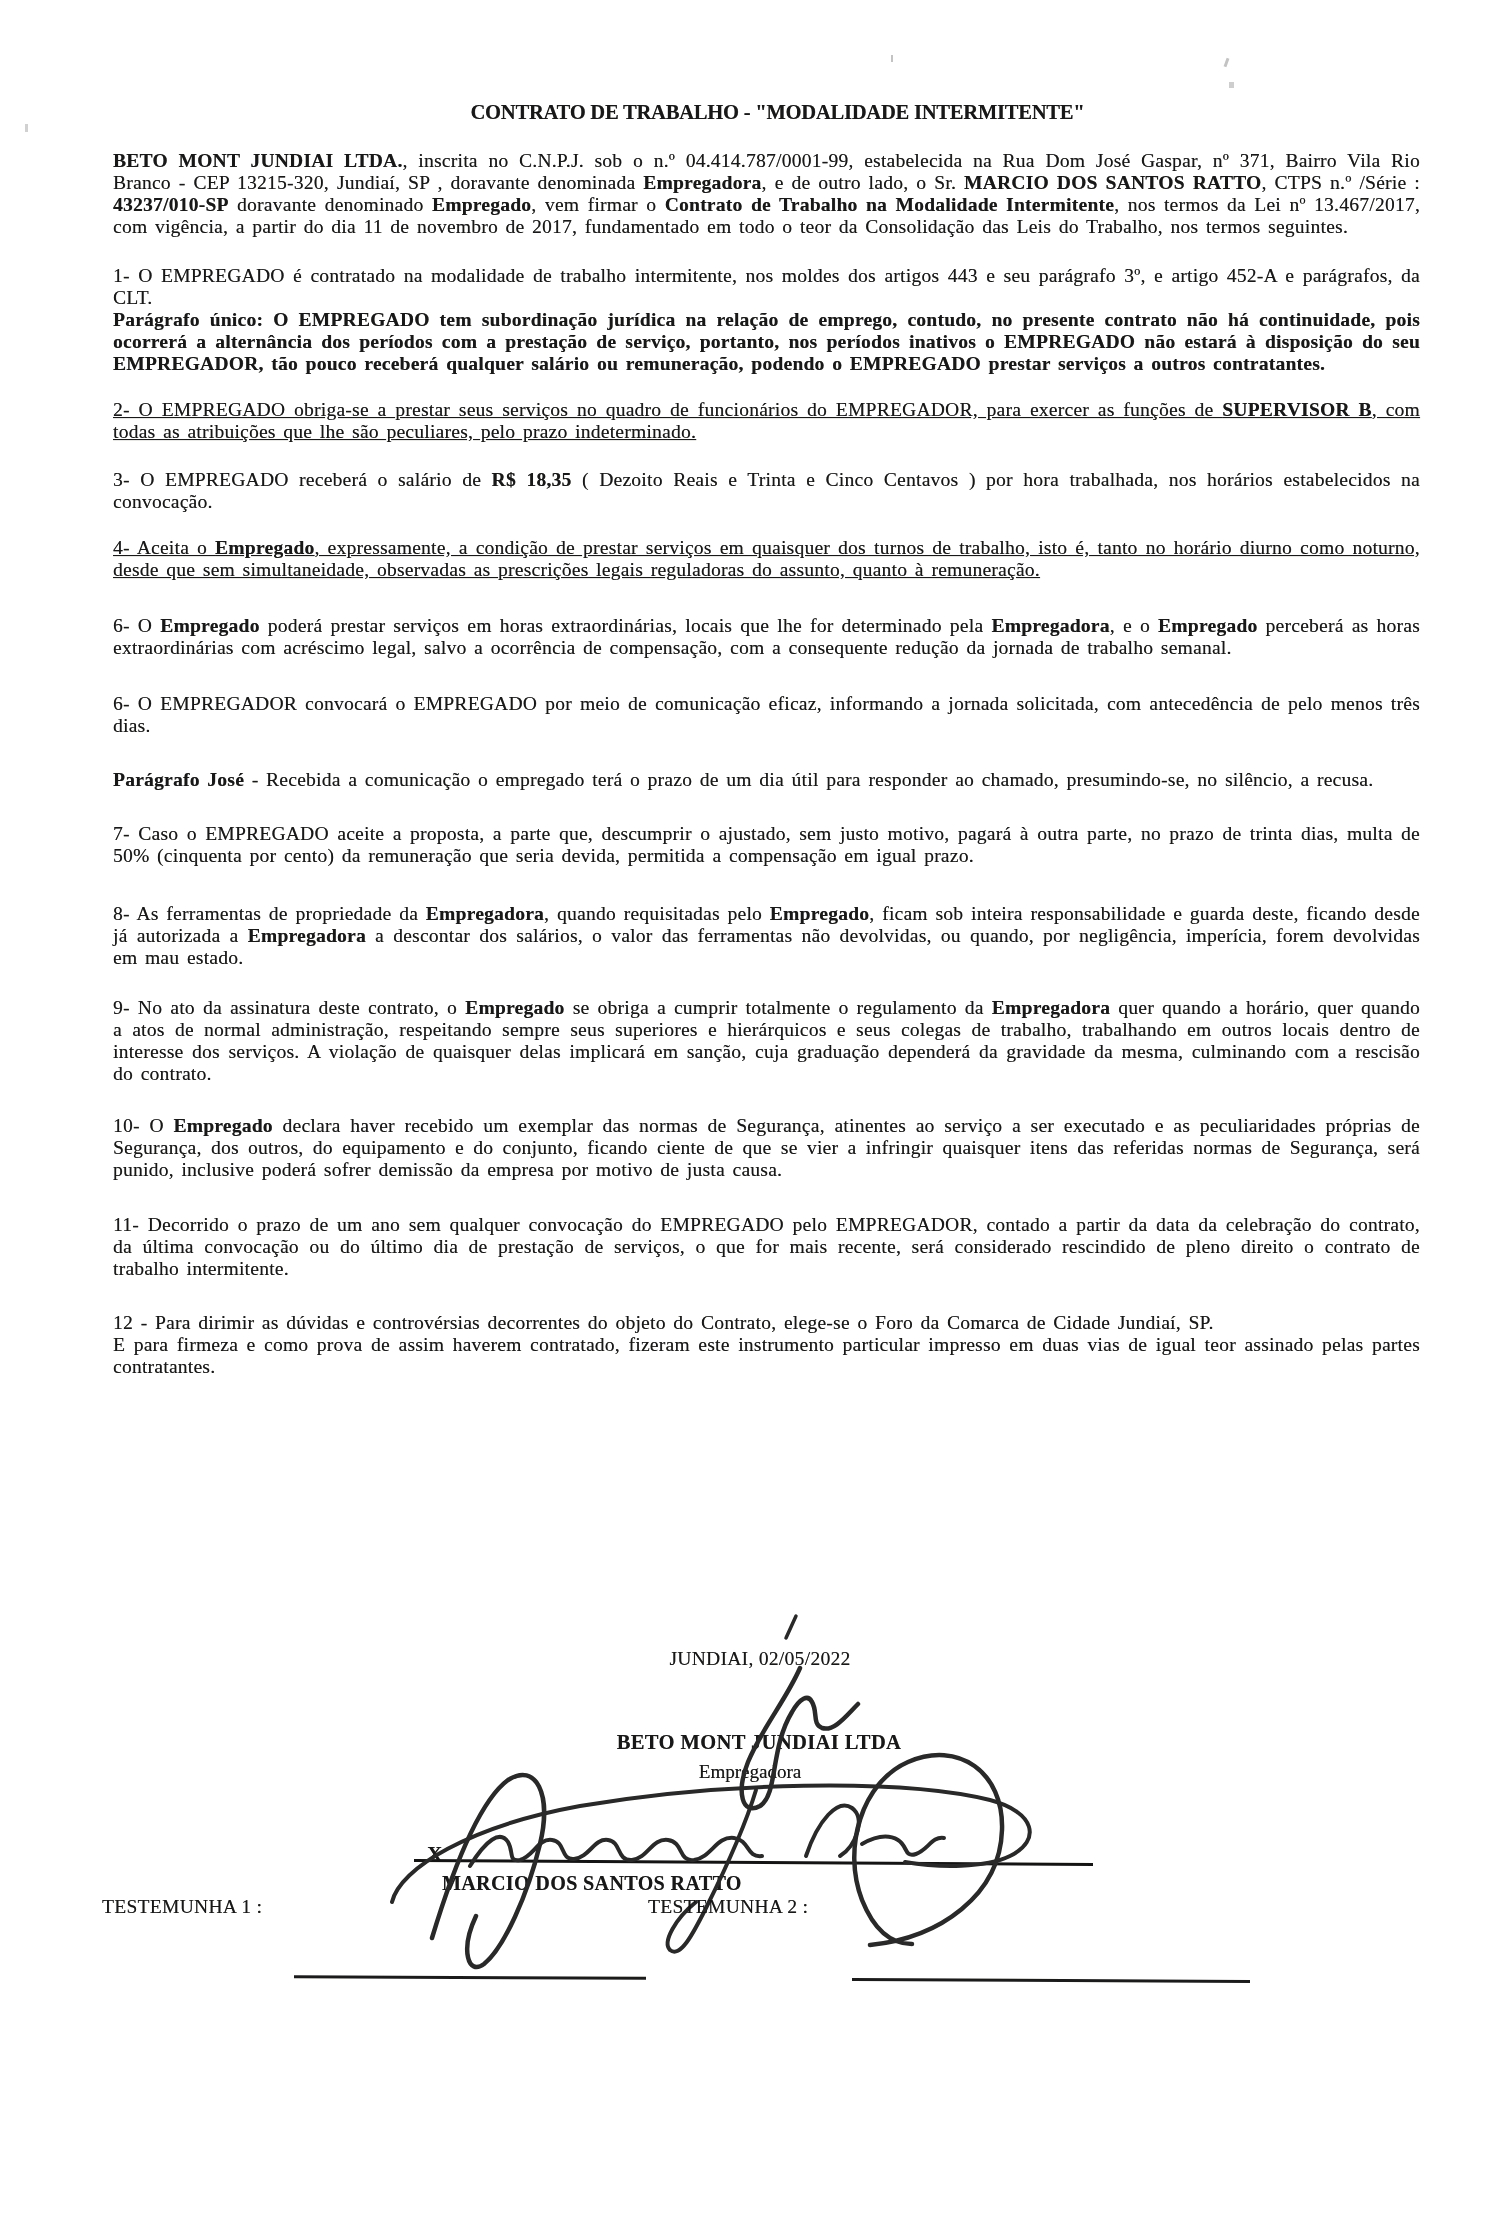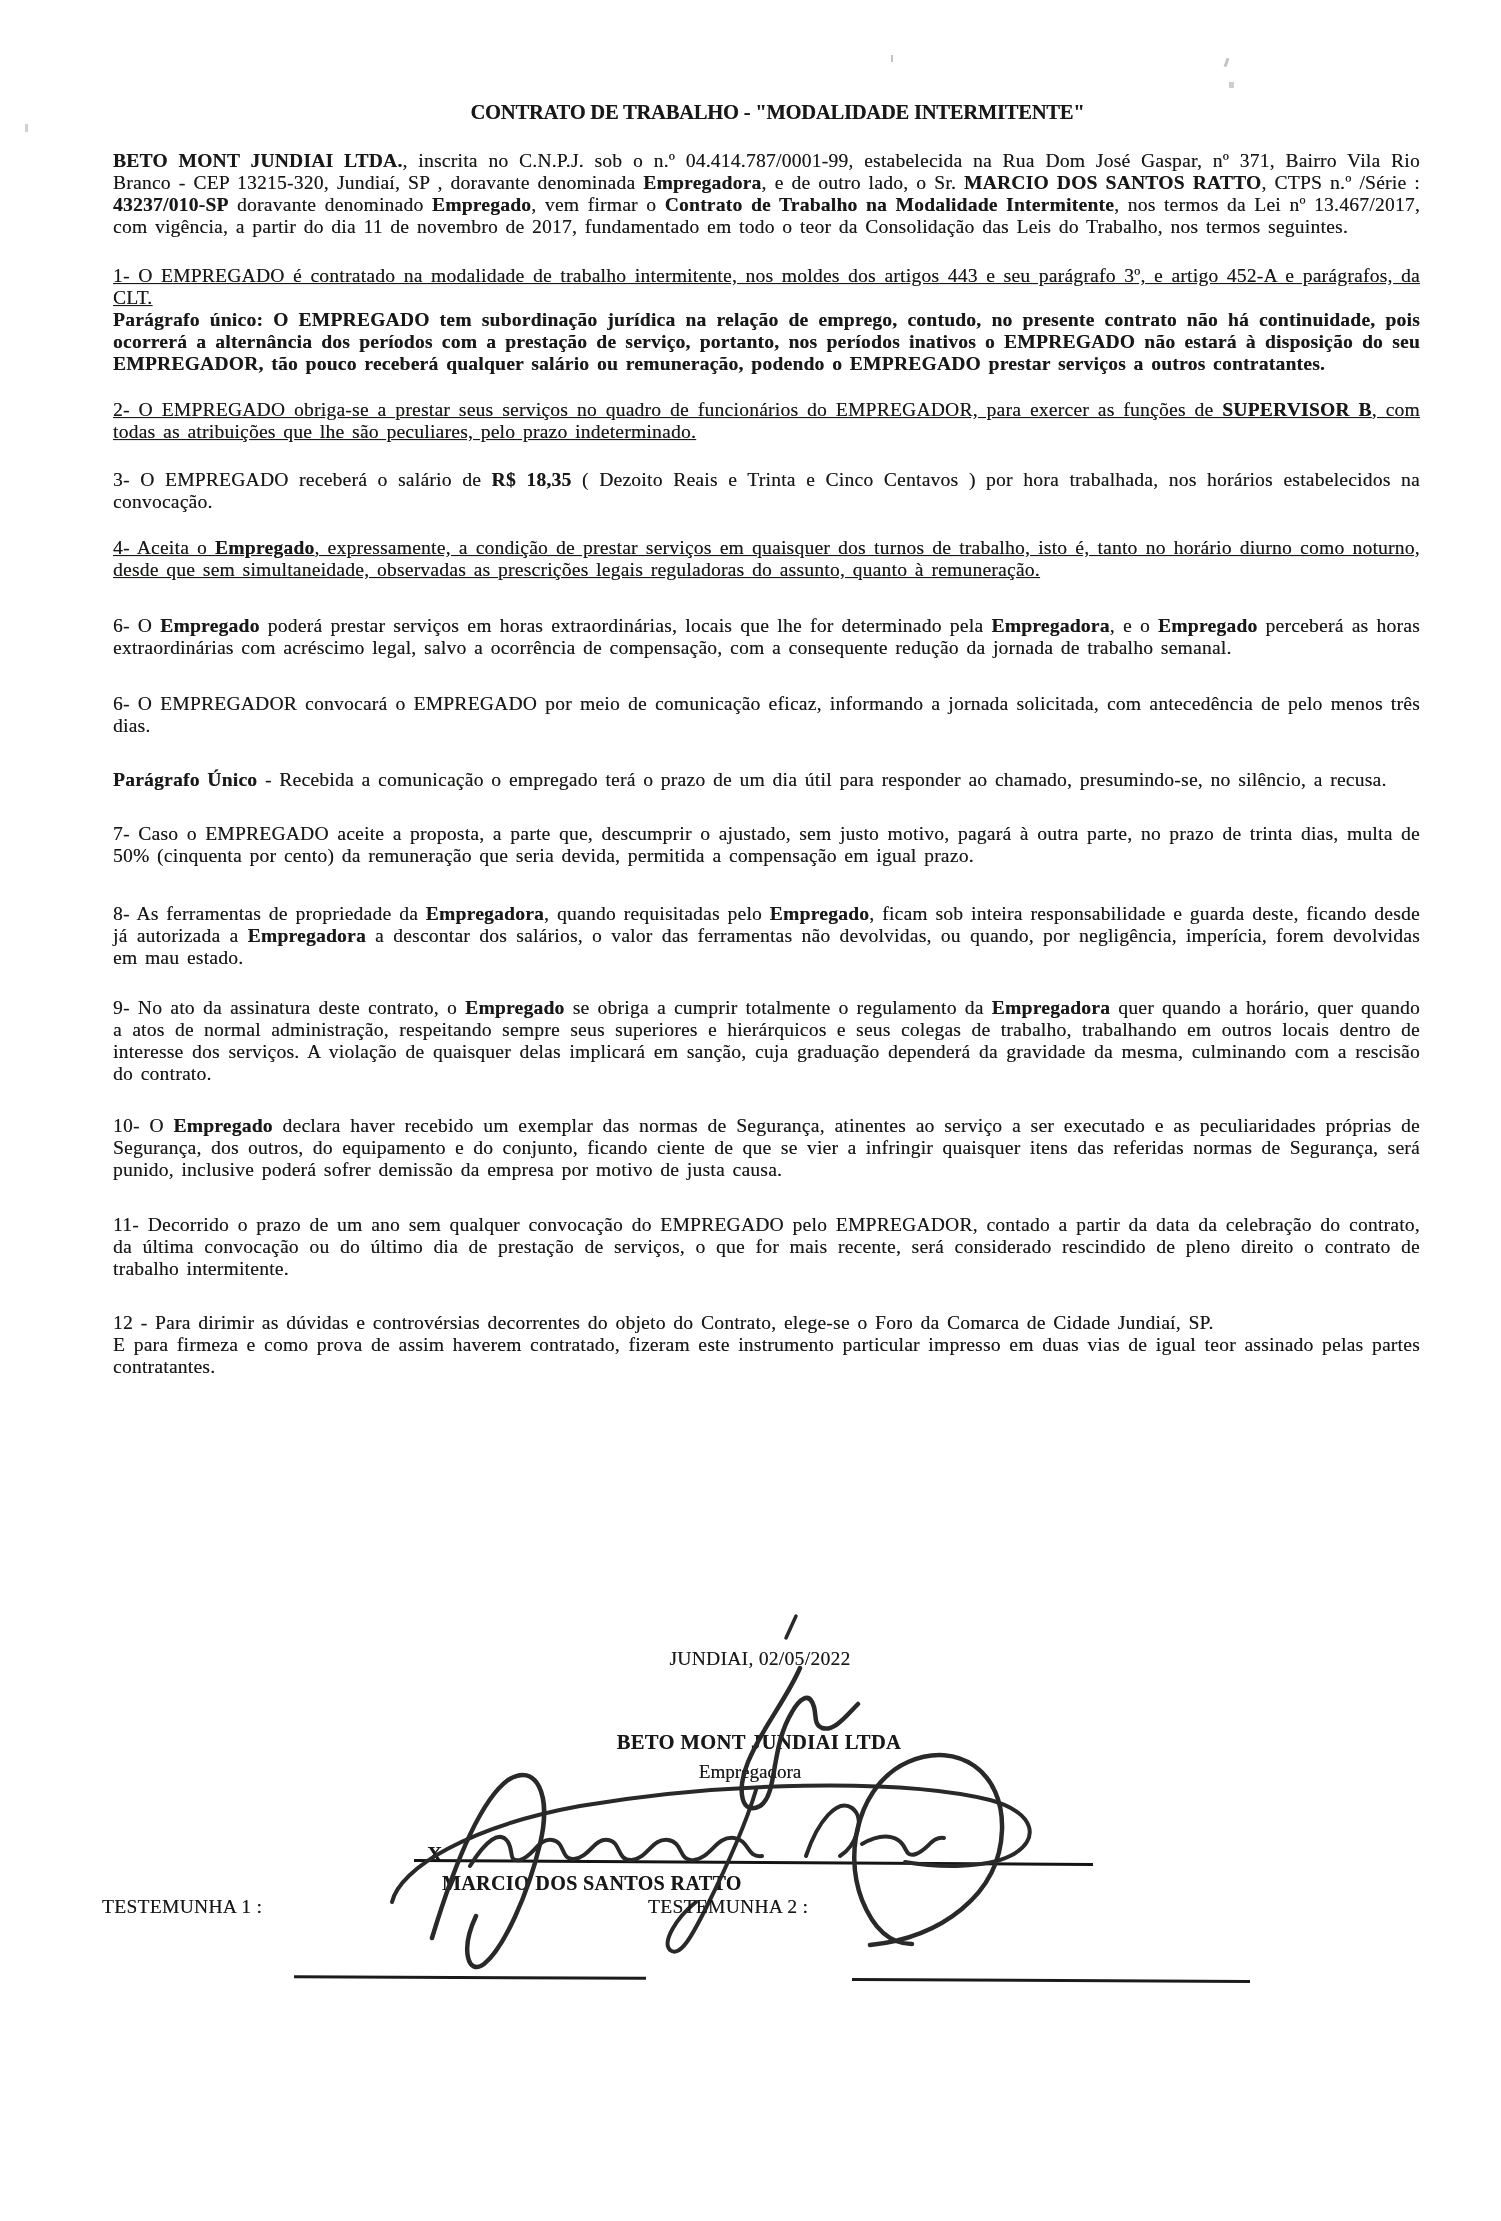--- a/index.html
+++ b/index.html
@@ -29,21 +29,21 @@
   }
   .para{
     text-align:justify;
     font-size:19.5px;
     line-height:22px;
     letter-spacing:0.25px;
     word-spacing:2.5px;
     margin:0;
   }
   .para b{font-weight:bold;}
-  .g0{margin-top:0;} .g24{margin-top:24px;text-decoration:underline;} .g26{margin-top:26px;} .g27{margin-top:27px;text-decoration:underline;}
+  .g0{margin-top:0;} .g24{margin-top:24px;text-decoration:underline;} .g26{margin-top:26px;} .g27{margin-top:27px;}
   .g28{margin-top:28px;} .g30{margin-top:30px;} .g32{margin-top:32px;} .g33{margin-top:33px;}
   .g34{margin-top:34px;} .g36{margin-top:36px;}
   .place-date{
     position:absolute; top:1648px; left:0; width:1520px;
     text-align:center; font-size:19.5px; letter-spacing:0.3px;
   }
   .company-name{
     position:absolute; top:1731px; left:0; width:1518px;
     text-align:center; font-weight:bold; font-size:20.5px; letter-spacing:0.4px;
   }
@@ -96,21 +96,21 @@
 
   <div class="body-text">
     <p class="para g0"><b>BETO MONT JUNDIAI LTDA.</b><span>, inscrita no C.N.P.J. sob o n.º 04.414.787/0001-99,  estabelecida na Rua Dom José Gaspar, nº 371, Bairro Vila Rio Branco - CEP 13215-320, Jundiaí, SP ,  doravante denominada </span><b>Empregadora</b><span>, e de outro lado, o Sr. </span><b>MARCIO DOS SANTOS RATTO</b><span>, CTPS  n.º /Série : </span><b>43237/010-SP</b><span> doravante denominado </span><b>Empregado</b><span>,  vem firmar o </span><b>Contrato de Trabalho na Modalidade Intermitente</b><span>, nos termos da Lei nº 13.467/2017, com vigência, a partir do dia 11 de novembro de 2017, fundamentado em todo o teor da Consolidação das Leis do Trabalho, nos termos seguintes.</span></p>
     <p class="para g27"><span>1- O EMPREGADO é contratado na modalidade de trabalho intermitente, nos moldes dos artigos 443 e seu parágrafo 3º, e artigo 452-A e parágrafos, da CLT.</span></p>
     <p class="para g0"><b>Parágrafo único: O EMPREGADO tem subordinação jurídica na relação de emprego, contudo, no presente contrato não há continuidade, pois ocorrerá a alternância dos períodos com a prestação de serviço, portanto, nos períodos inativos o EMPREGADO não estará à disposição do seu EMPREGADOR, tão pouco receberá qualquer salário ou remuneração, podendo o EMPREGADO prestar serviços a outros contratantes.</b></p>
     <p class="para g24"><span>2- O EMPREGADO obriga-se a prestar seus serviços no quadro de funcionários do EMPREGADOR, para exercer as funções de </span><b>SUPERVISOR B</b><span>, com todas as atribuições que lhe são peculiares, pelo prazo indeterminado.</span></p>
     <p class="para g26"><span>3- O EMPREGADO receberá o salário de </span><b>R$ 18,35</b><span> ( Dezoito Reais  e Trinta e Cinco Centavos  ) por hora trabalhada, nos horários estabelecidos na convocação.</span></p>
     <p class="para g24"><span>4- Aceita o </span><b>Empregado</b><span>, expressamente, a condição de prestar serviços em quaisquer dos turnos de trabalho, isto é, tanto no horário diurno como noturno, desde que sem simultaneidade, observadas as prescrições legais reguladoras do assunto, quanto à remuneração.</span></p>
     <p class="para g34"><span>6- O </span><b>Empregado</b><span> poderá prestar serviços em horas extraordinárias, locais que lhe for determinado pela </span><b>Empregadora</b><span>, e o </span><b>Empregado</b><span> perceberá as horas extraordinárias com acréscimo legal, salvo a ocorrência de compensação, com a consequente redução da jornada de trabalho semanal.</span></p>
     <p class="para g34"><span>6- O EMPREGADOR convocará o EMPREGADO por meio de comunicação eficaz, informando a jornada solicitada, com antecedência de pelo menos três dias.</span></p>
-    <p class="para g32"><b>Parágrafo Único</b><span> - Recebida a comunicação o empregado terá o prazo de um dia útil para responder ao chamado, presumindo-se, no silêncio, a recusa.</span></p>
+    <p class="para g32"><b>Parágrafo José</b><span> - Recebida a comunicação o empregado terá o prazo de um dia útil para responder ao chamado, presumindo-se, no silêncio, a recusa.</span></p>
     <p class="para g32"><span>7- Caso o EMPREGADO aceite a proposta, a parte que, descumprir o ajustado,  sem justo motivo, pagará à outra parte, no prazo de trinta dias, multa de 50% (cinquenta por cento) da remuneração que seria devida, permitida a compensação em igual prazo.</span></p>
     <p class="para g36"><span>8- As ferramentas de propriedade da </span><b>Empregadora</b><span>, quando requisitadas pelo </span><b>Empregado</b><span>, ficam sob inteira responsabilidade e guarda deste, ficando desde já autorizada a </span><b>Empregadora</b><span> a descontar dos salários, o valor das ferramentas não devolvidas, ou quando, por negligência, imperícia, forem devolvidas em mau estado.</span></p>
     <p class="para g28"><span>9- No ato da assinatura deste contrato, o </span><b>Empregado</b><span> se obriga a cumprir totalmente o regulamento da </span><b>Empregadora</b><span> quer quando a horário, quer quando a atos de normal administração, respeitando sempre seus superiores e hierárquicos e seus colegas de trabalho, trabalhando em outros locais dentro de interesse dos serviços. A violação de quaisquer delas implicará em sanção, cuja graduação dependerá da gravidade da mesma, culminando com a rescisão do contrato.</span></p>
     <p class="para g30"><span>10- O </span><b>Empregado</b><span> declara haver recebido um exemplar das normas de Segurança, atinentes ao serviço a ser executado e as peculiaridades próprias de Segurança, dos outros, do equipamento e do conjunto, ficando ciente de que se vier a infringir quaisquer itens das referidas normas de Segurança, será punido, inclusive poderá sofrer demissão da empresa por motivo de justa causa.</span></p>
     <p class="para g33"><span>11- Decorrido o prazo de um ano sem qualquer convocação do EMPREGADO pelo EMPREGADOR, contado a partir da data da celebração do contrato, da última convocação ou do último dia de prestação de serviços, o que for mais recente, será considerado rescindido de pleno direito o contrato de trabalho intermitente.</span></p>
     <p class="para g32"><span>12 - Para dirimir as dúvidas e controvérsias decorrentes do objeto do Contrato, elege-se o Foro da Comarca de Cidade Jundiaí, SP.</span></p>
     <p class="para g0"><span>E para firmeza e como prova de assim haverem contratado, fizeram este instrumento particular impresso em duas vias de igual teor assinado pelas partes contratantes.</span></p>
   </div>
 
   <div class="place-date">JUNDIAI, 02/05/2022</div>

